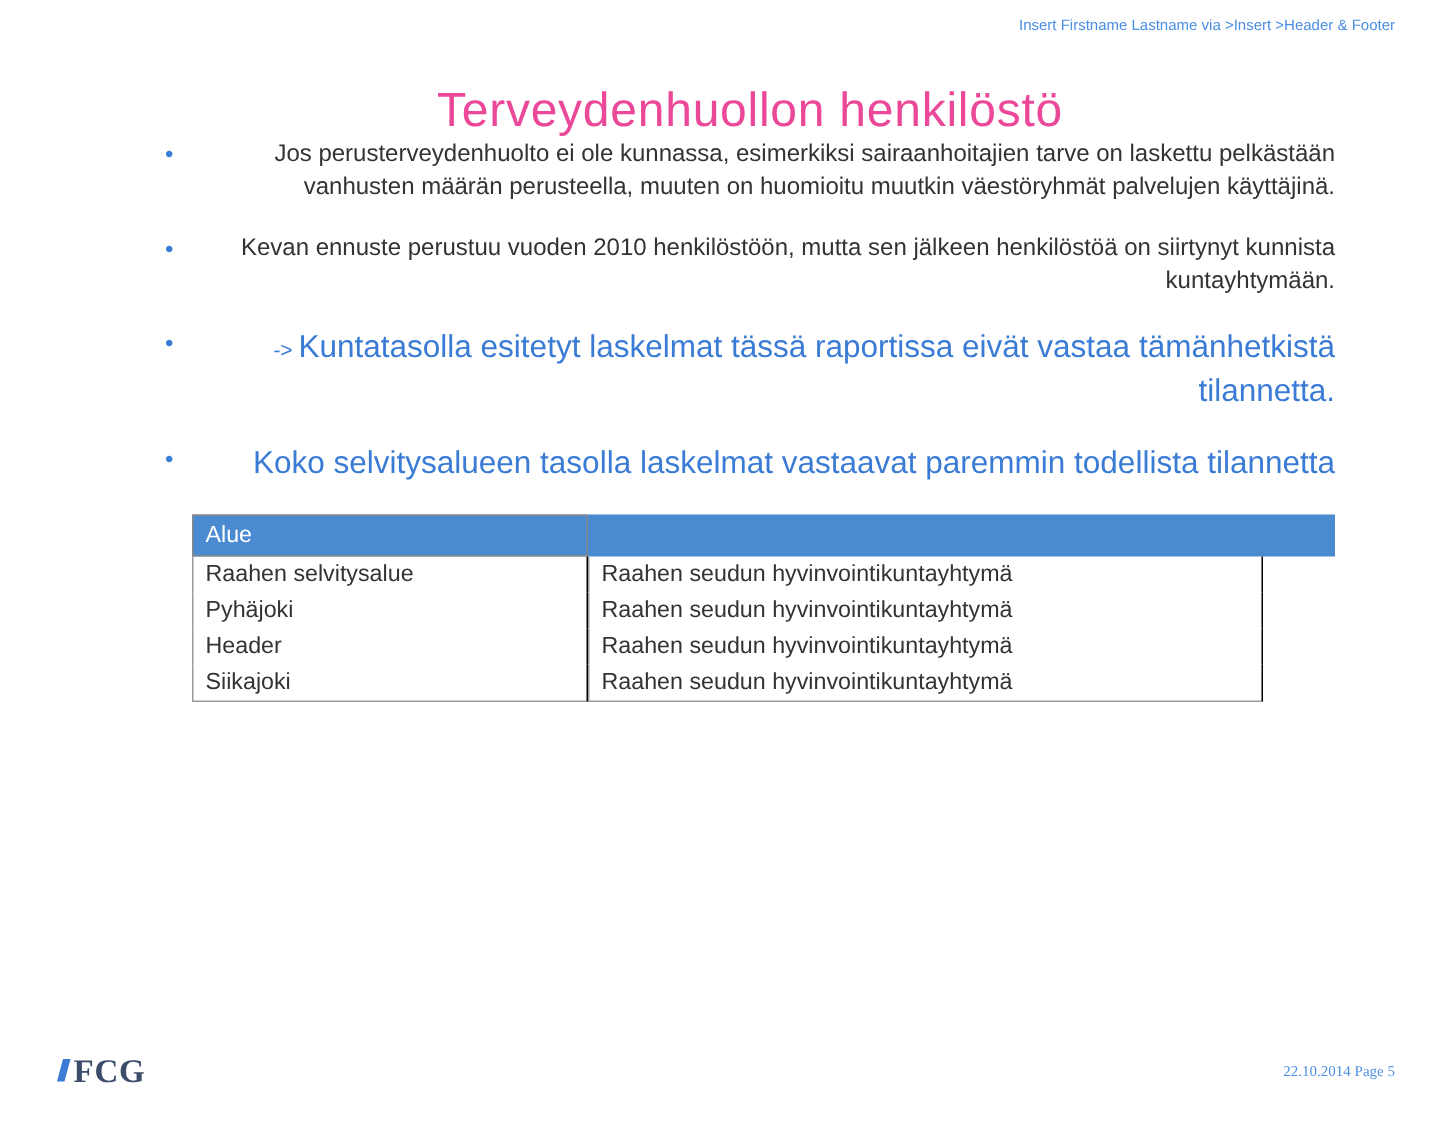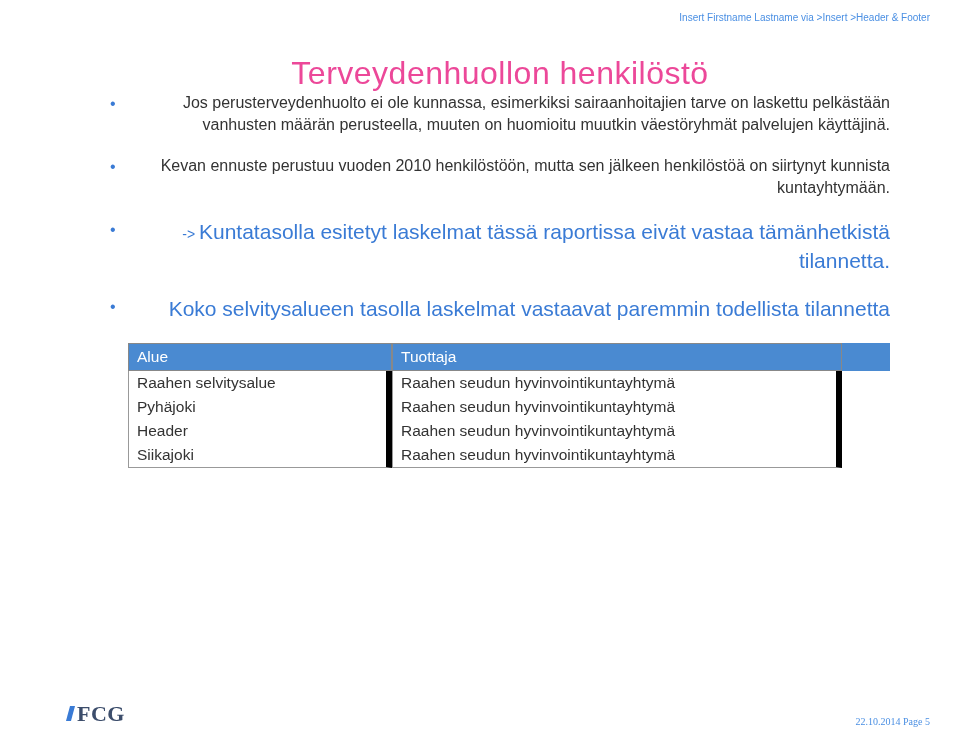--- a/index.html
+++ b/index.html
@@ -74,41 +74,40 @@
       background: #4a8ad1;
       color: #fff;
     }
     .table-header .cell {
       padding: 4px 8px;
       border: 1px solid #888;
     }
     .table-body .cell {
       padding: 3px 8px;
       border-left: 1px solid #999;
-      border-right: 6px solid #000000;
+      border-right: 1px solid #000000;
     }
     .table-body .table-row:last-child .cell {
       border-bottom: 1px solid #999;
     }
     .cell-a {
       width: 264px;
     }
     .cell-b {
       width: 450px;
     }
     .footer {
       position: absolute;
       bottom: 20px;
       left: 0;
       right: 0;
       display: flex;
-      align-items: flex-end;
+      align-items: center;
       justify-content: space-between;
       padding: 0 30px 0 40px;
-      margin-left: 28px;
     }
     .logo {
       display: flex;
       align-items: baseline;
     }
     .logo-bar {
       width: 5px;
       height: 15px;
       background: #3a7bd5;
       margin-right: 4px;
@@ -146,21 +145,20 @@
       <span class="arrow">-&gt; </span><span class="blue-text">Kuntatasolla esitetyt laskelmat tässä raportissa eivät vastaa tämänhetkistä tilannetta.</span>
     </li>
     <li class="emph">
       <span class="blue-text">Koko selvitysalueen tasolla laskelmat vastaavat paremmin todellista tilannetta</span>
     </li>
   </ul>
 
   <div class="table">
     <div class="table-row table-header">
       <div class="cell cell-a">Alue</div>
-      <div class="cell cell-b">Tuottaja</div>
     </div>
     <div class="table-body">
       <div class="table-row">
         <div class="cell cell-a">Raahen selvitysalue</div>
         <div class="cell cell-b">Raahen seudun hyvinvointikuntayhtymä</div>
       </div>
       <div class="table-row">
         <div class="cell cell-a">Pyhäjoki</div>
         <div class="cell cell-b">Raahen seudun hyvinvointikuntayhtymä</div>
       </div>

